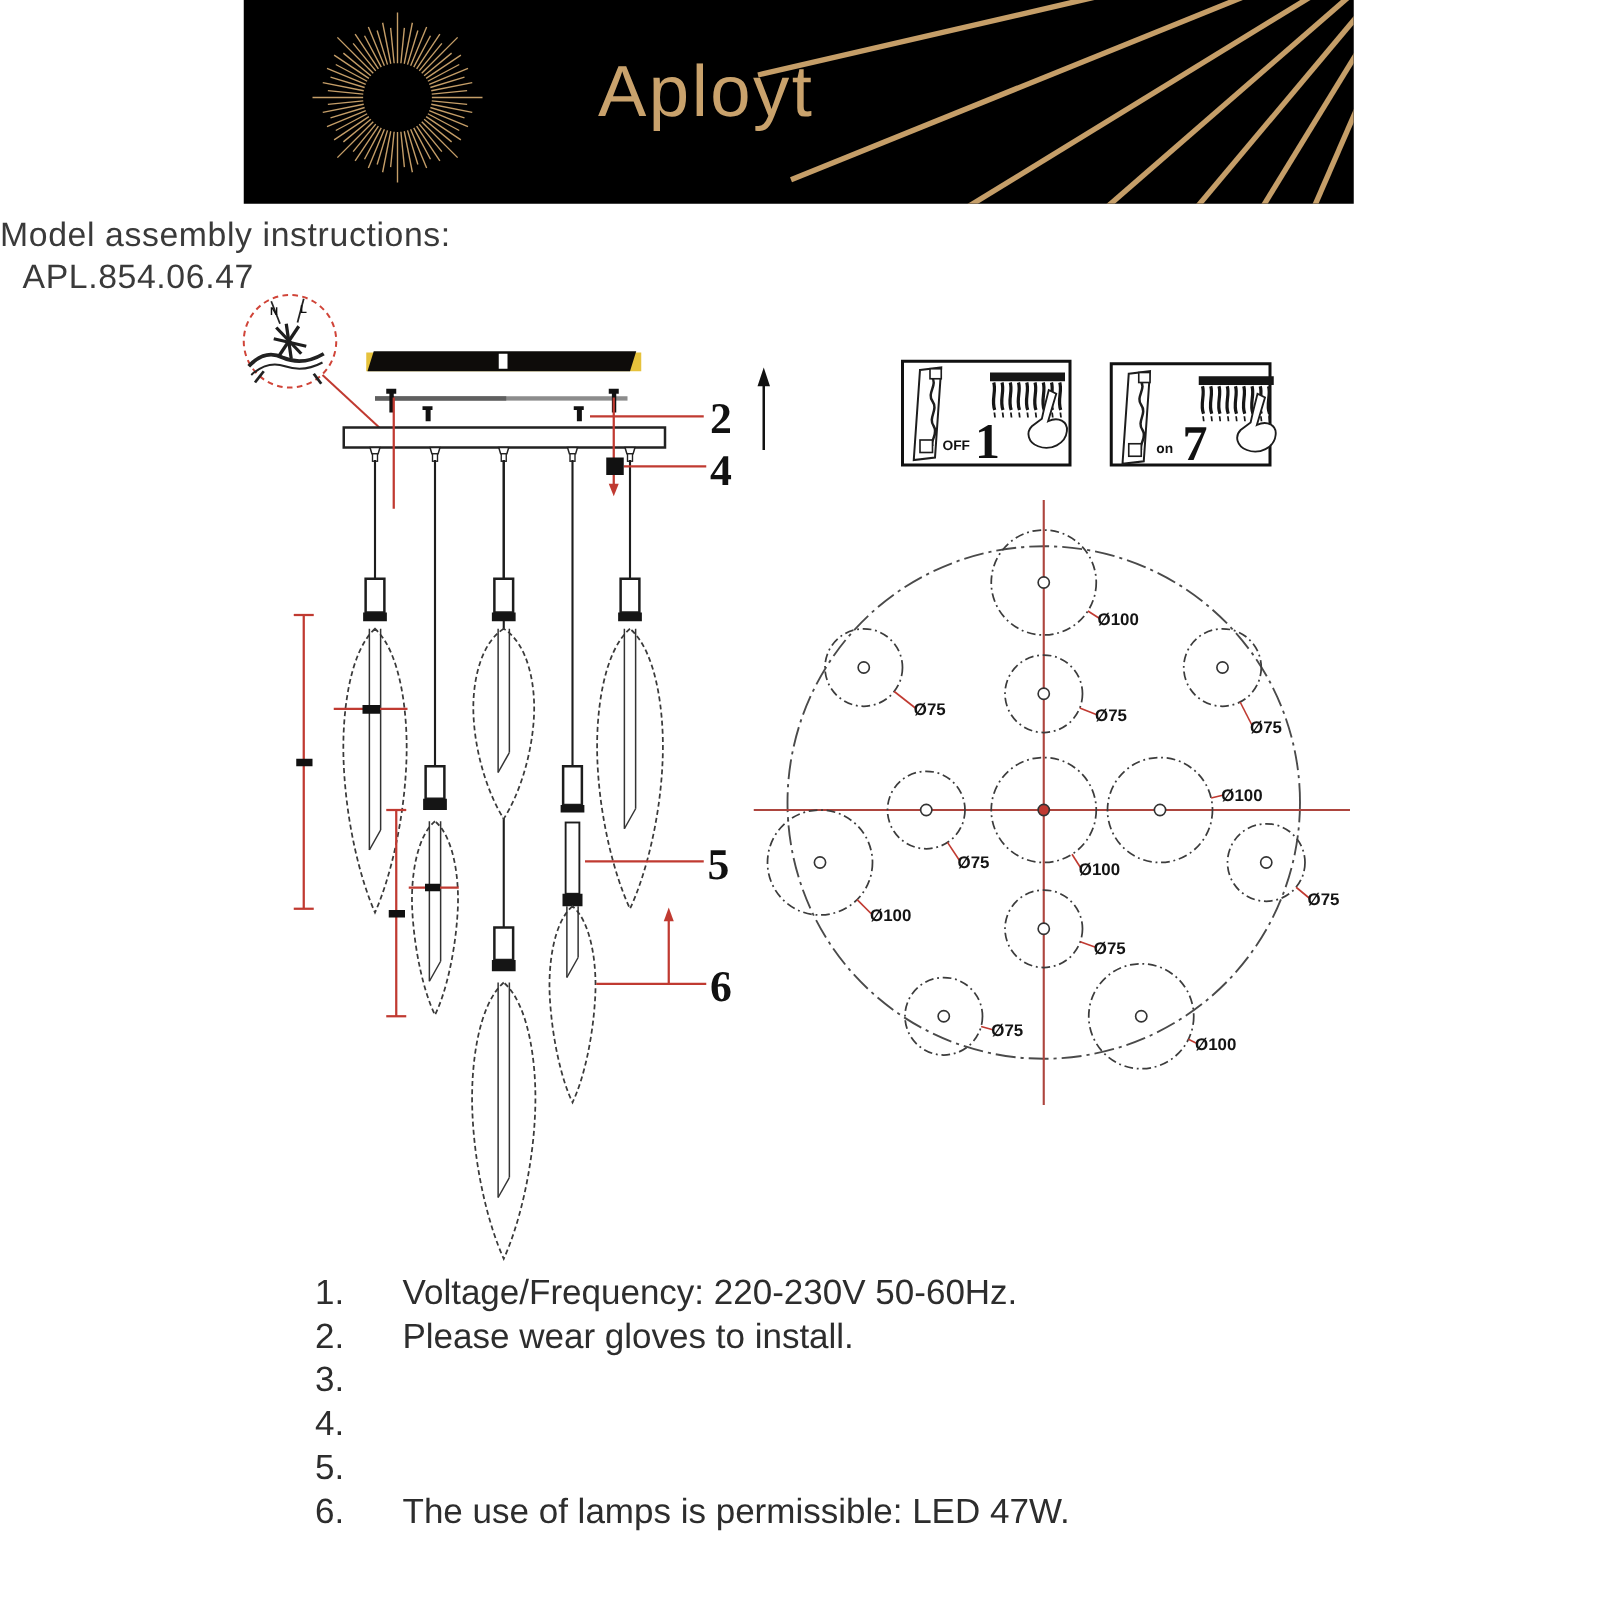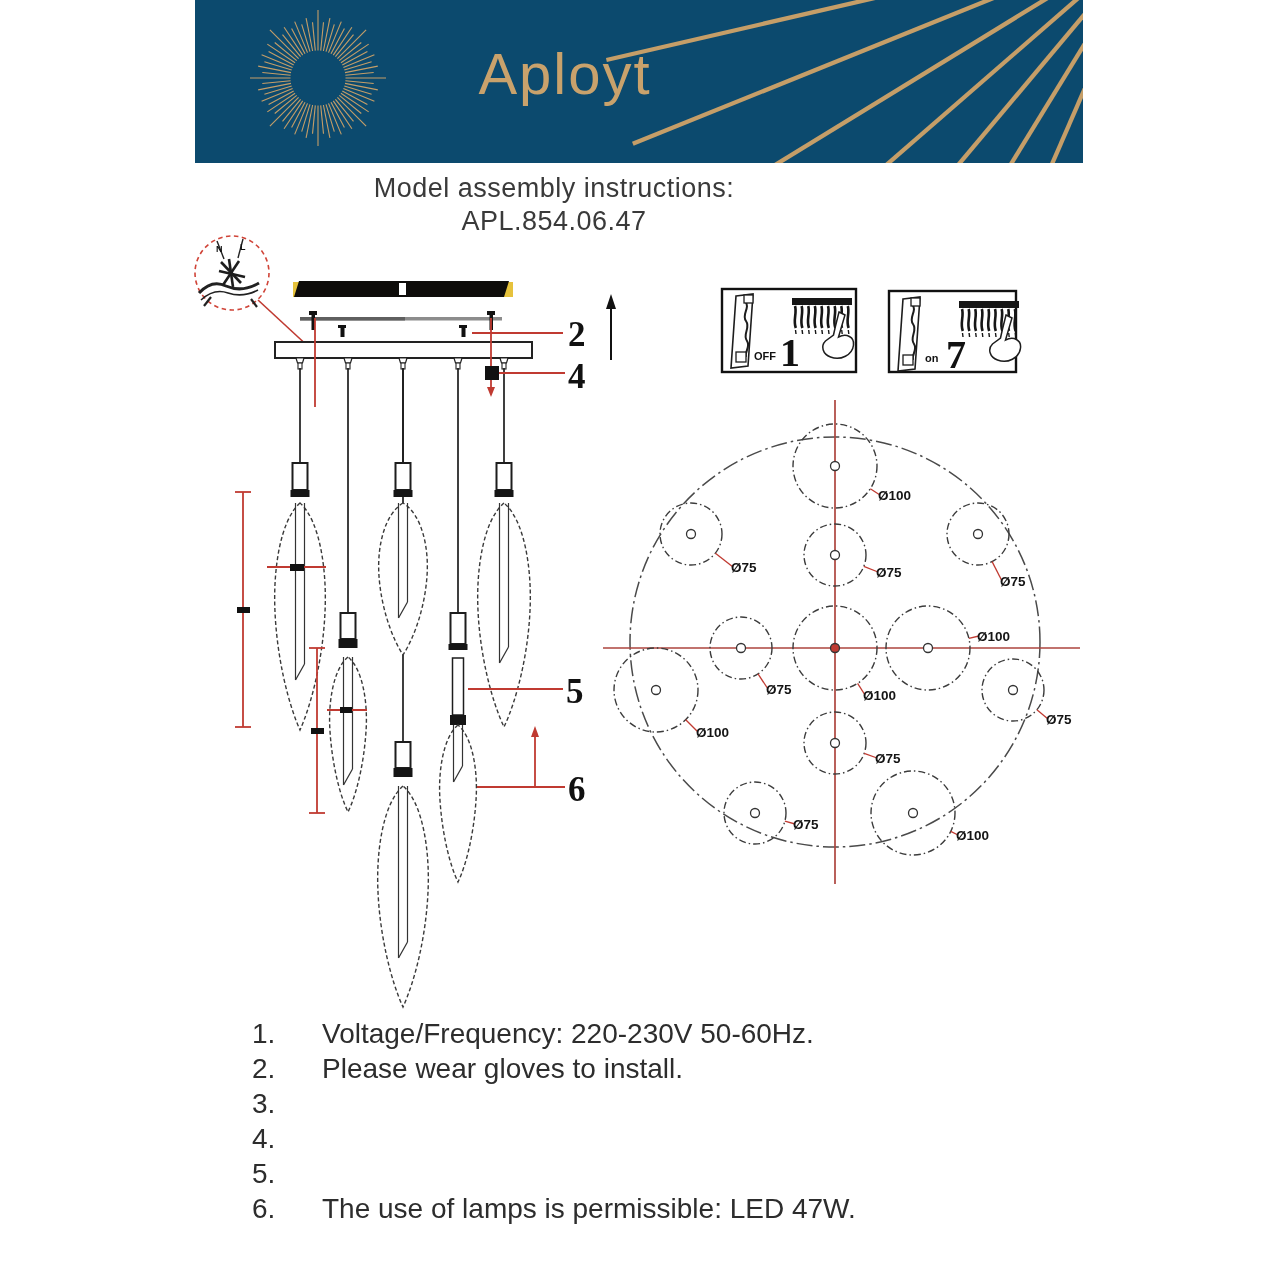--- a/index.html
+++ b/index.html
@@ -3,35 +3,35 @@
 <meta charset="utf-8">
 <style>
   html,body { margin:0; padding:0; background:#ffffff; }
   .page {
     position:relative; width:1280px; height:1280px; background:#ffffff;
     font-family:"Liberation Sans", sans-serif; overflow:hidden;
   }
   
   .banner {
     position:absolute; left:195px; top:0; width:888px; height:163px;
-    background:#0c4a6e; overflow:hidden;
+    background:#000000; overflow:hidden;
   }
   .banner svg { position:absolute; left:0; top:0; }
   .brand {
     position:absolute; left:220px; top:42px; width:300px; text-align:center;
     font-family:"Liberation Sans", sans-serif; font-weight:300;
     font-size:58px; letter-spacing:2px; color:#c9a26c; line-height:64px;
   }
   
   .title-block {
-    position:absolute; left:0; top:173px; width:1108px; text-align:center;
+    position:absolute; left:0; top:173px; width:1108px; text-align:left;
     color:#3a3a3a;
   }
   .title-line1 { font-size:27px; line-height:30px; letter-spacing:0.5px; }
-  .title-line2 { font-size:27px; line-height:30px; margin-top:3px; letter-spacing:0.5px; }
+  .title-line2 { font-size:27px; line-height:30px; margin-top:3px; letter-spacing:0.5px;padding-left:18px; }
   
   .drawing { position:absolute; left:190px; top:230px; width:900px; height:790px; }
   
   .instructions { position:absolute; left:252px; top:1018px; width:830px; color:#2d2d2d; }
   .instr-row { display:flex; align-items:baseline; height:35px; font-size:28px; }
   .instr-num { width:54px; flex:0 0 54px; }
   .instr-text { white-space:nowrap;margin-left:16px; }
 </style>
 </head>
 <body>

